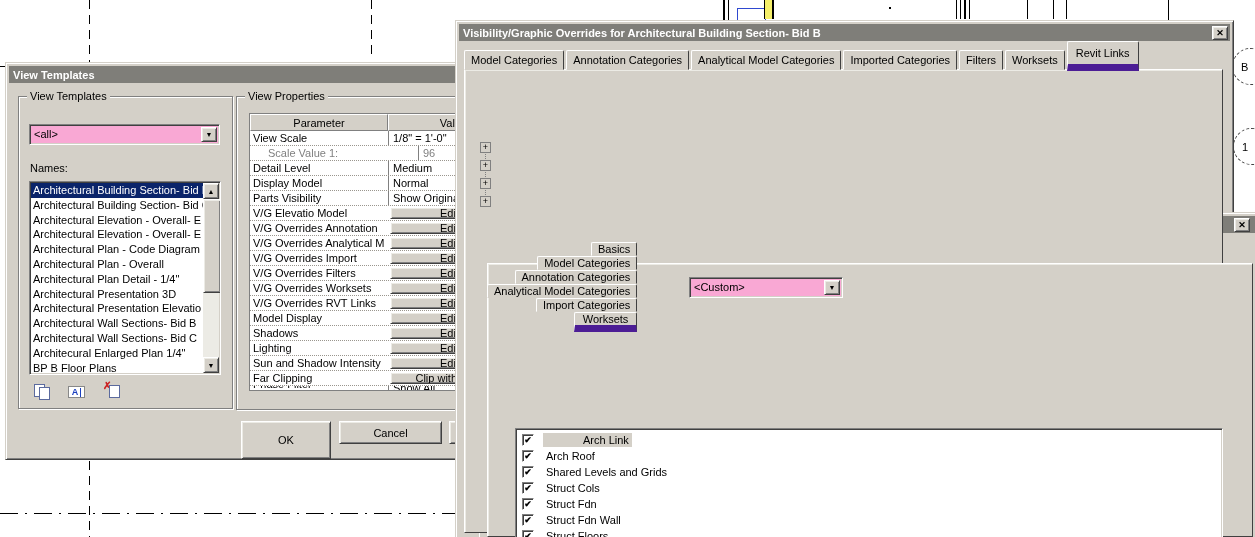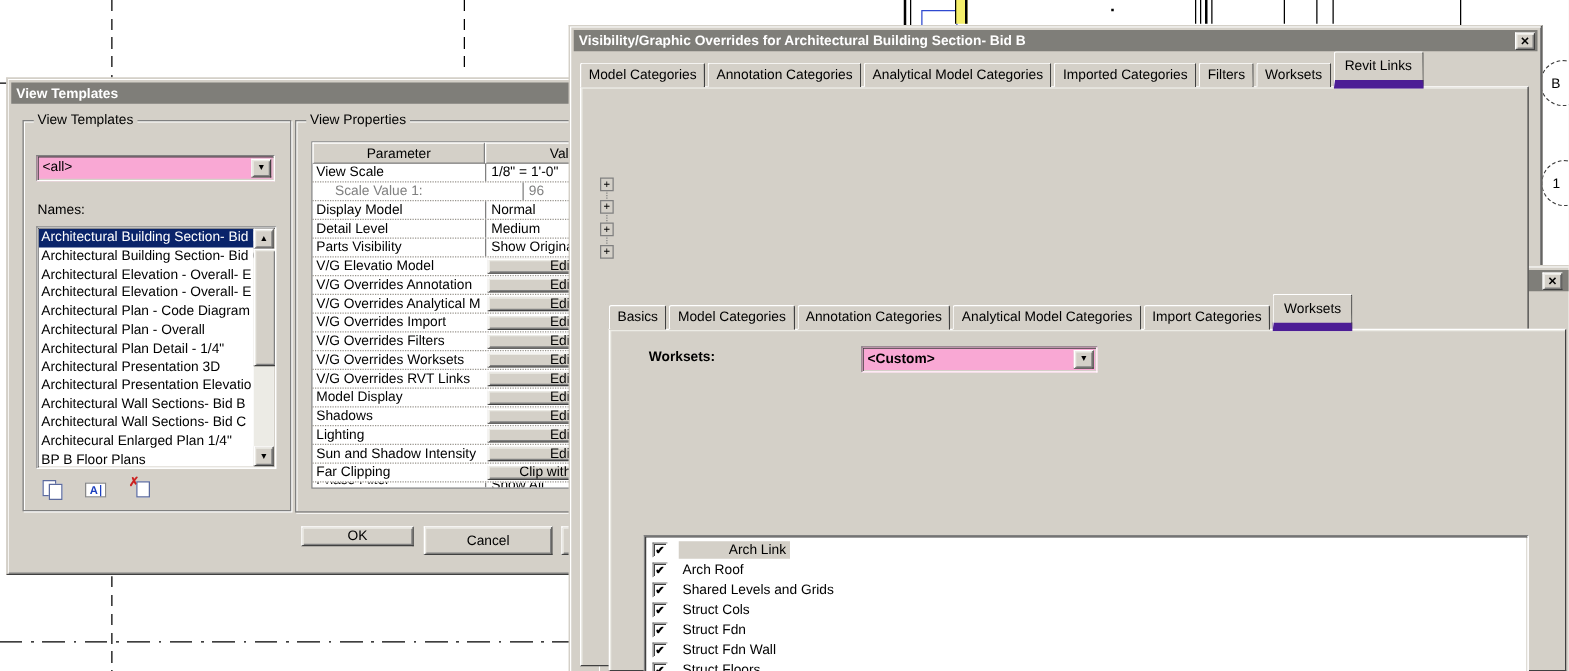--- a/index.html
+++ b/index.html
@@ -188,26 +188,26 @@
       <div>
           <div class="prow">
             <div class="pcell">View Scale</div>
             <div class="vcell">1/8" = 1'-0"</div>
           </div>
           <div class="prow">
             <div class="pcell dis">Scale Value    1:</div>
             <div class="vcell dis">96</div>
           </div>
           <div class="prow">
+            <div class="pcell">Detail Level</div>
+            <div class="vcell">Medium</div>
+          </div>
+          <div class="prow">
             <div class="pcell">Display Model</div>
             <div class="vcell">Normal</div>
-          </div>
-          <div class="prow">
-            <div class="pcell">Detail Level</div>
-            <div class="vcell">Medium</div>
           </div>
           <div class="prow">
             <div class="pcell">Parts Visibility</div>
             <div class="vcell">Show Original</div>
           </div>
           <div class="prow">
             <div class="pcell">V/G Elevatio Model</div>
             <div class="vbtn">Edit...</div>
           </div>
           <div class="prow">
@@ -254,21 +254,21 @@
             <div class="pcell">Far Clipping</div>
             <div class="vbtn">Clip without line</div>
           </div>
           <div class="prow partial">
             <div class="pcell">Phase Filter</div>
             <div class="vcell">Show All</div>
           </div>
         </div>
     </div>
 
-    <div class="btn" style="position:absolute;left:235px;top:358px;width:90px;height:16px;">
+    <div class="btn" style="position:absolute;left:235px;top:358px;width:90px;height:38px;">
       <span>OK</span>
     </div>
     <div class="btn" style="position:absolute;left:333px;top:358px;width:103px;height:23px;">
       <span>Cancel</span>
     </div>
     <div class="btn" style="position:absolute;left:443px;top:358px;width:90px;height:23px;"></div>
   </div>
 
   <div class="win" style="left:455px;top:20px;width:777px;height:517px;">
     <div class="titlebar">
@@ -372,31 +372,31 @@
       <div id="vtree"></div>
     </div>
   </div>
 
   <div class="win" style="left:478px;top:212px;width:780px;height:325px;">
     <div class="titlebar">
       <span>RVT Link Display Settings</span>
     </div>
     <div class="xbtn btn" style="left:755px;top:5px;">✕</div>
 
-    <div class="tabstrip" style="left:8px;top:29px;">
+    <div class="tabstrip" style="left:8px;top:29px;flex-direction:column;">
         <div class="tab">Basics</div>
         <div class="tab">Model Categories</div>
         <div class="tab">Annotation Categories</div>
         <div class="tab">Analytical Model Categories</div>
         <div class="tab">Import Categories</div>
         <div class="tab active">Worksets</div>
       </div>
     <div class="panel" style="left:8px;top:50px;width:764px;height:272px;">
       <span class="lbl" style="left:31px;top:16px;font-weight:bold;">Worksets:</span>
-      <div class="combo" style="left:201px;top:13px;width:189px;height:21px;font-weight:bold;">
+      <div class="combo" style="left:201px;top:13px;width:154px;height:21px;">
         <span class="cval">&lt;Custom&gt;</span>
         <div class="carr btn">▼</div>
       </div>
       <div id="wslist" class="sunken">
         <div style="padding-top:3px;">
             <div class="ws">
               <span class="cb">✔</span>
               <span class="wslabel foc">Arch Link</span>
             </div>
             <div class="ws">

